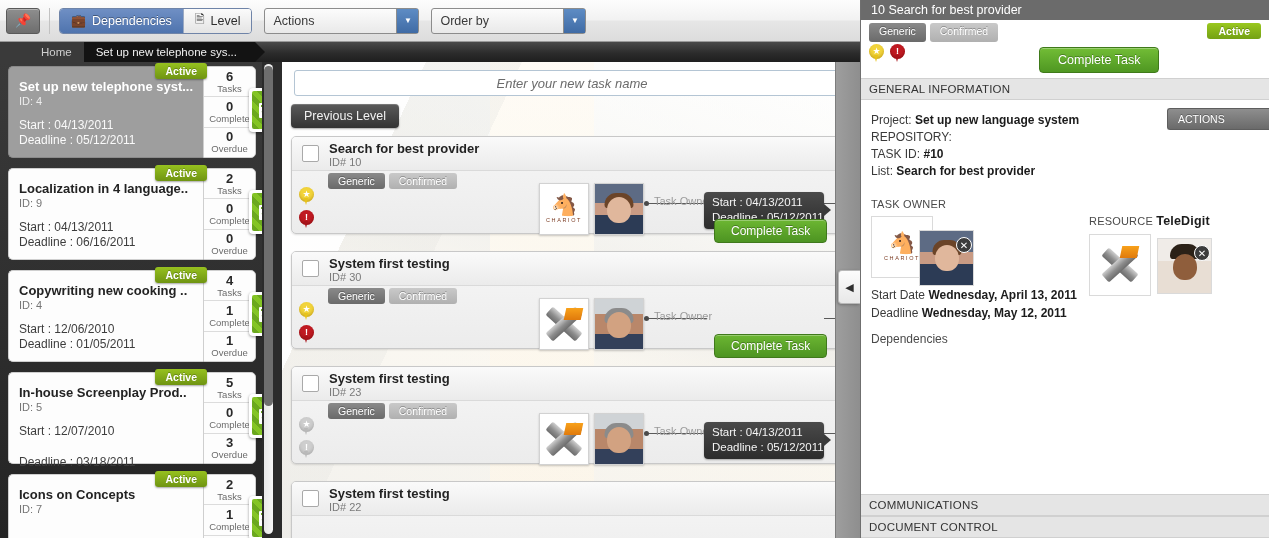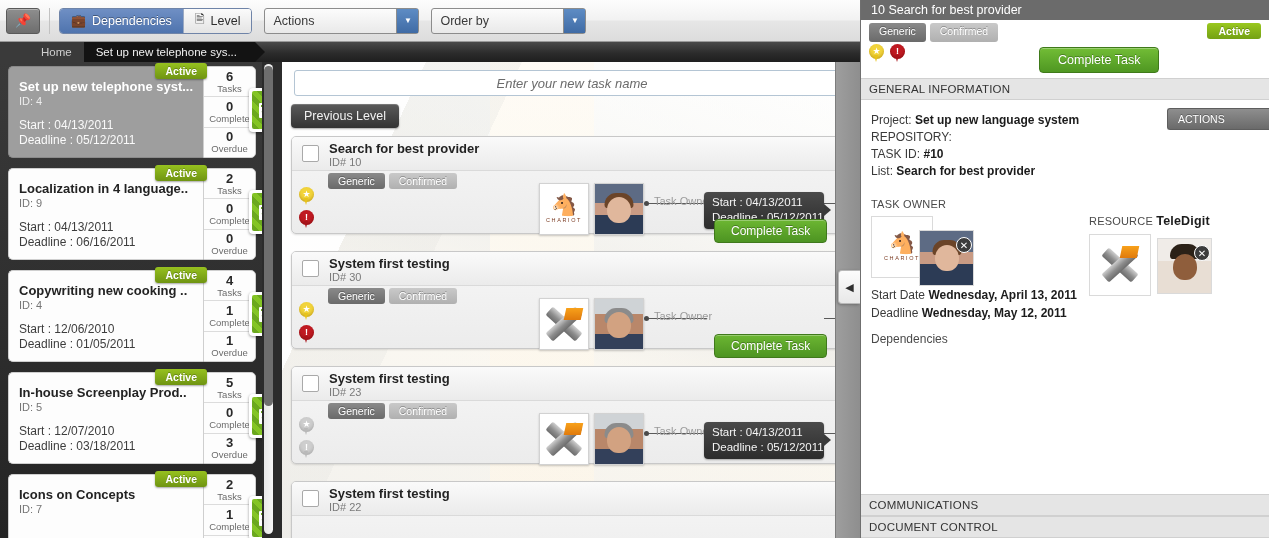--- a/index.html
+++ b/index.html
@@ -546,21 +546,21 @@
               <div class="add-doc"></div>
             </div>
           </div>
         </div>
         <div class="pcard">
           <div class="pcard-main">
             <div class="badge-active">Active</div>
             <div class="pcard-title">In-house Screenplay Prod..</div>
             <div class="pcard-id">ID: 5</div>
             <div class="pcard-dates">Start : 12/07/2010</div>
-            <div class="pcard-dates" style="margin-top:0">Deadline : 03/18/2011</div>
+            <div class="pcard-dates" style="margin-top:16px">Deadline : 03/18/2011</div>
           </div>
           <div class="pcard-stats">
             <div class="stat">
               <div class="stat-num">5</div>
               <div class="stat-lbl">Tasks</div>
             </div>
             <div class="stat">
               <div class="stat-num">0</div>
               <div class="stat-lbl">Complete</div>
             </div>

